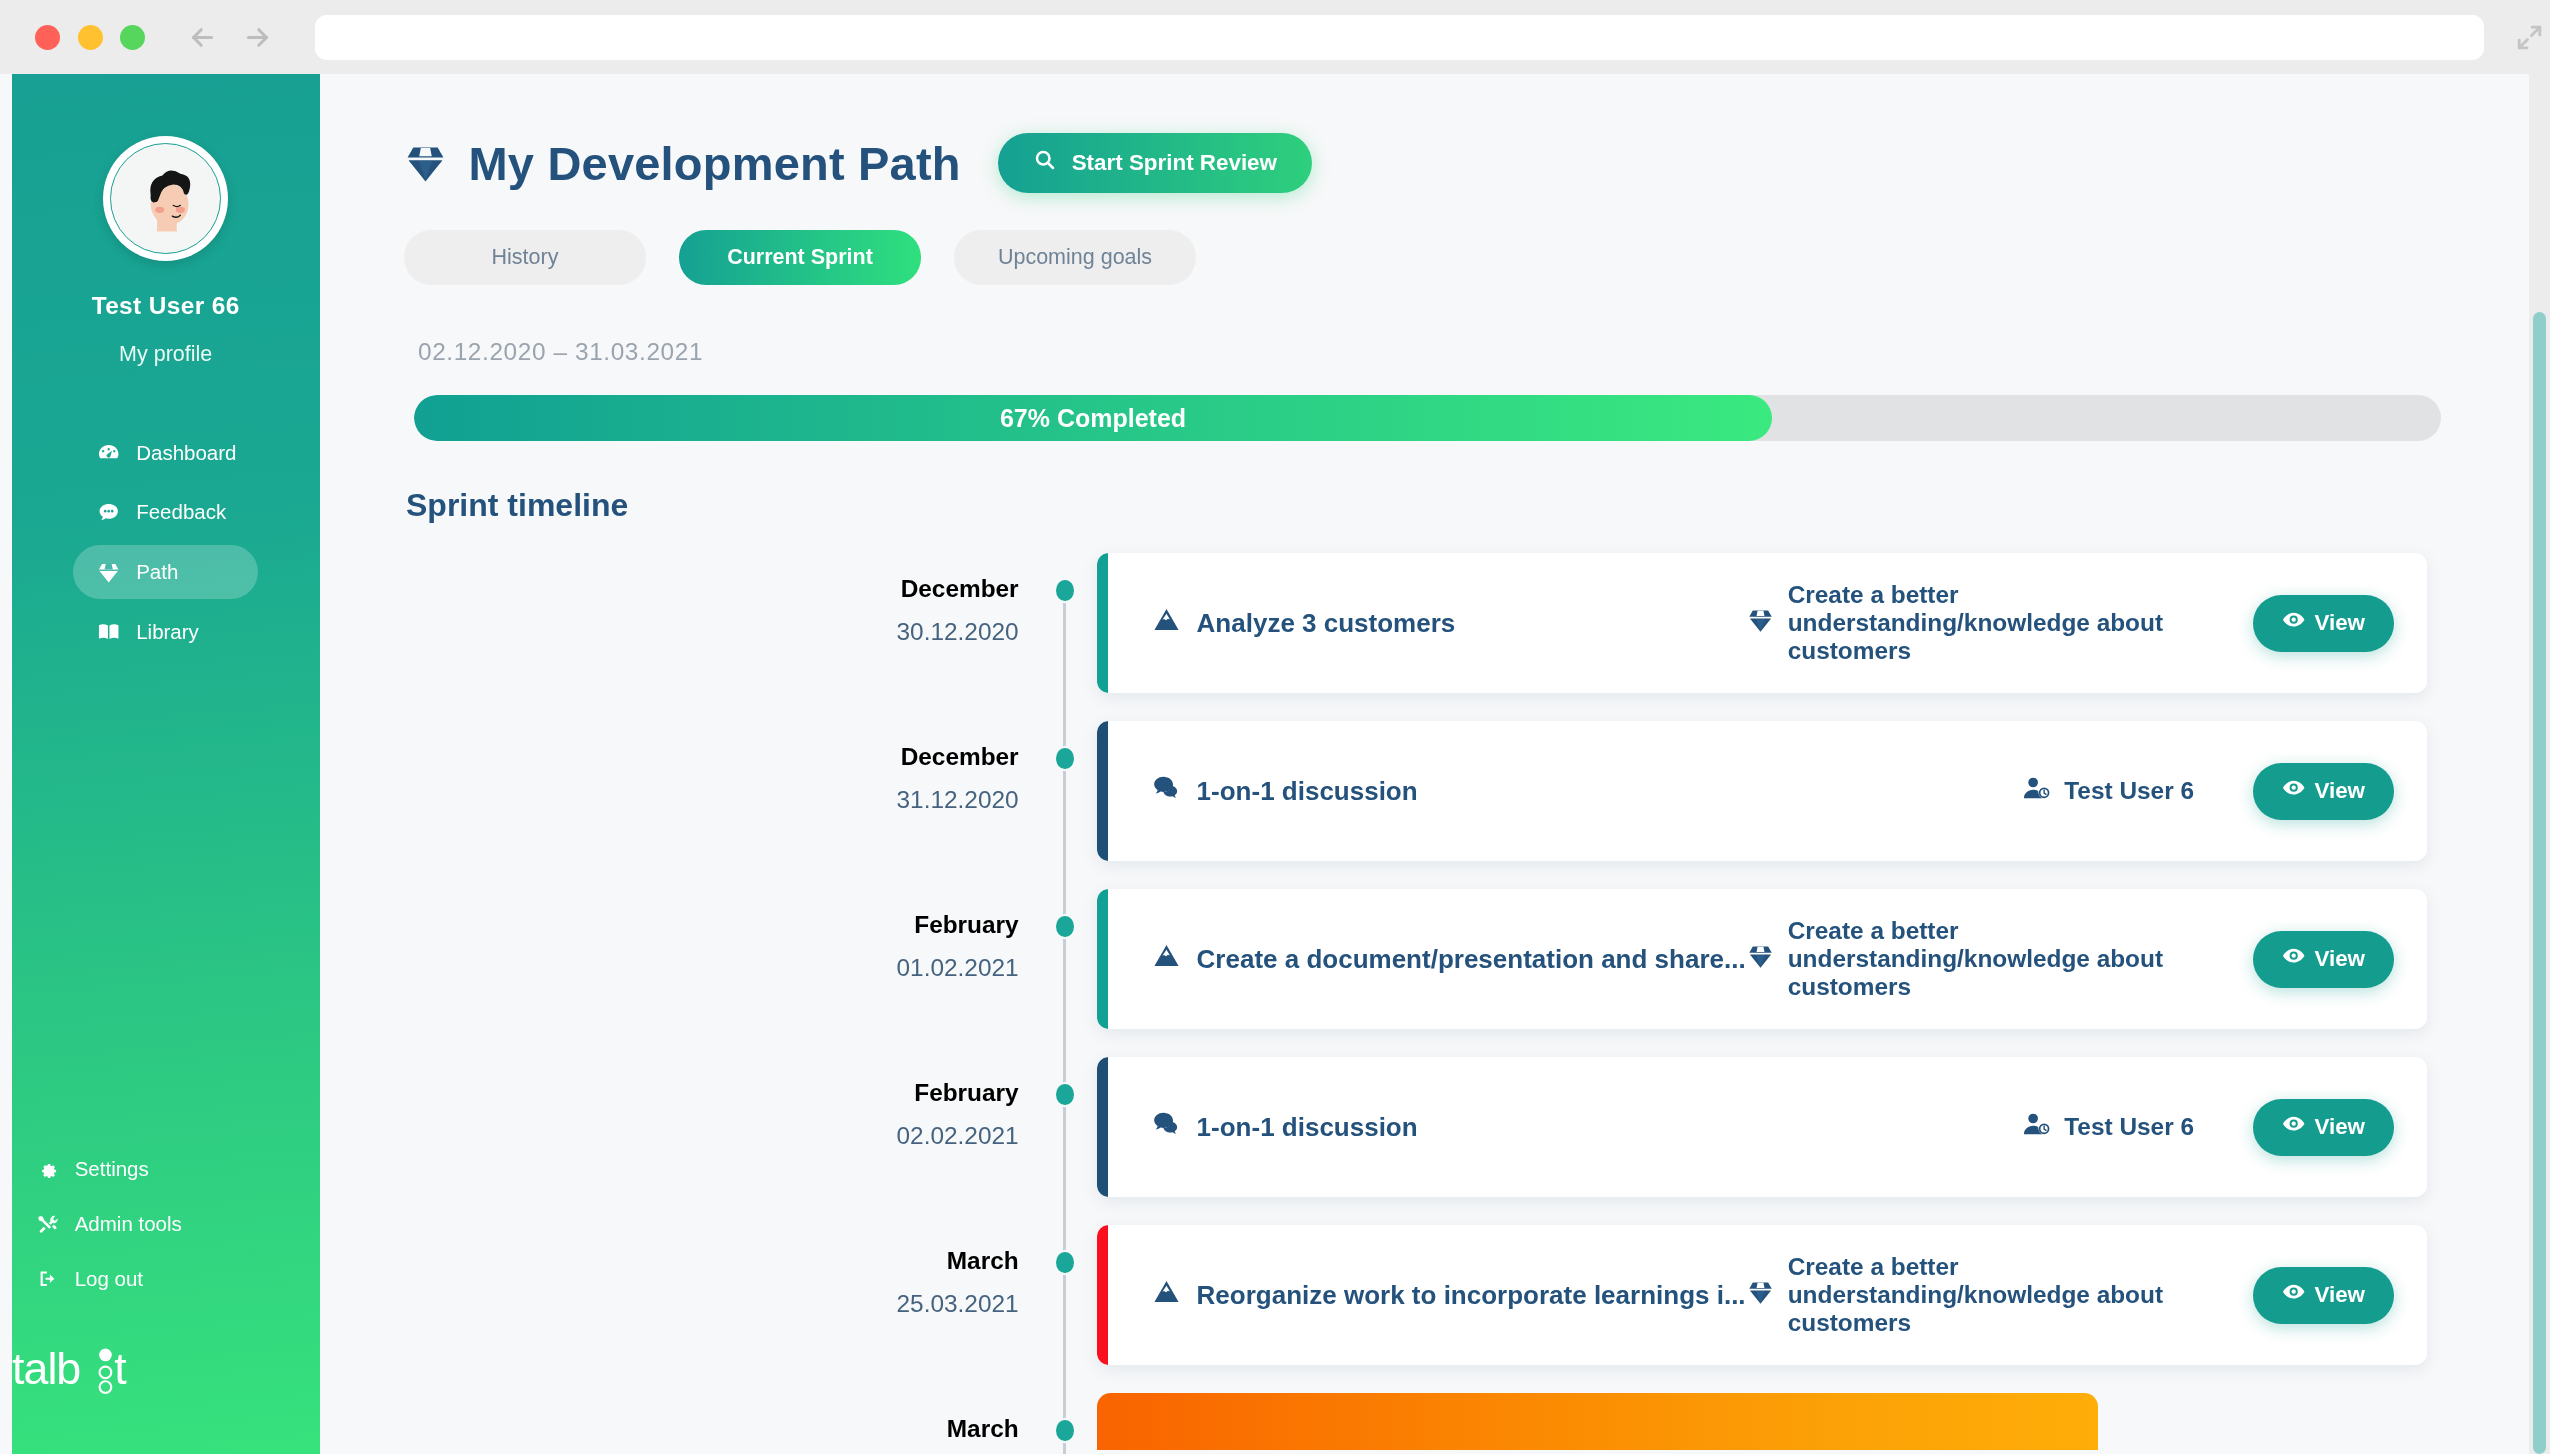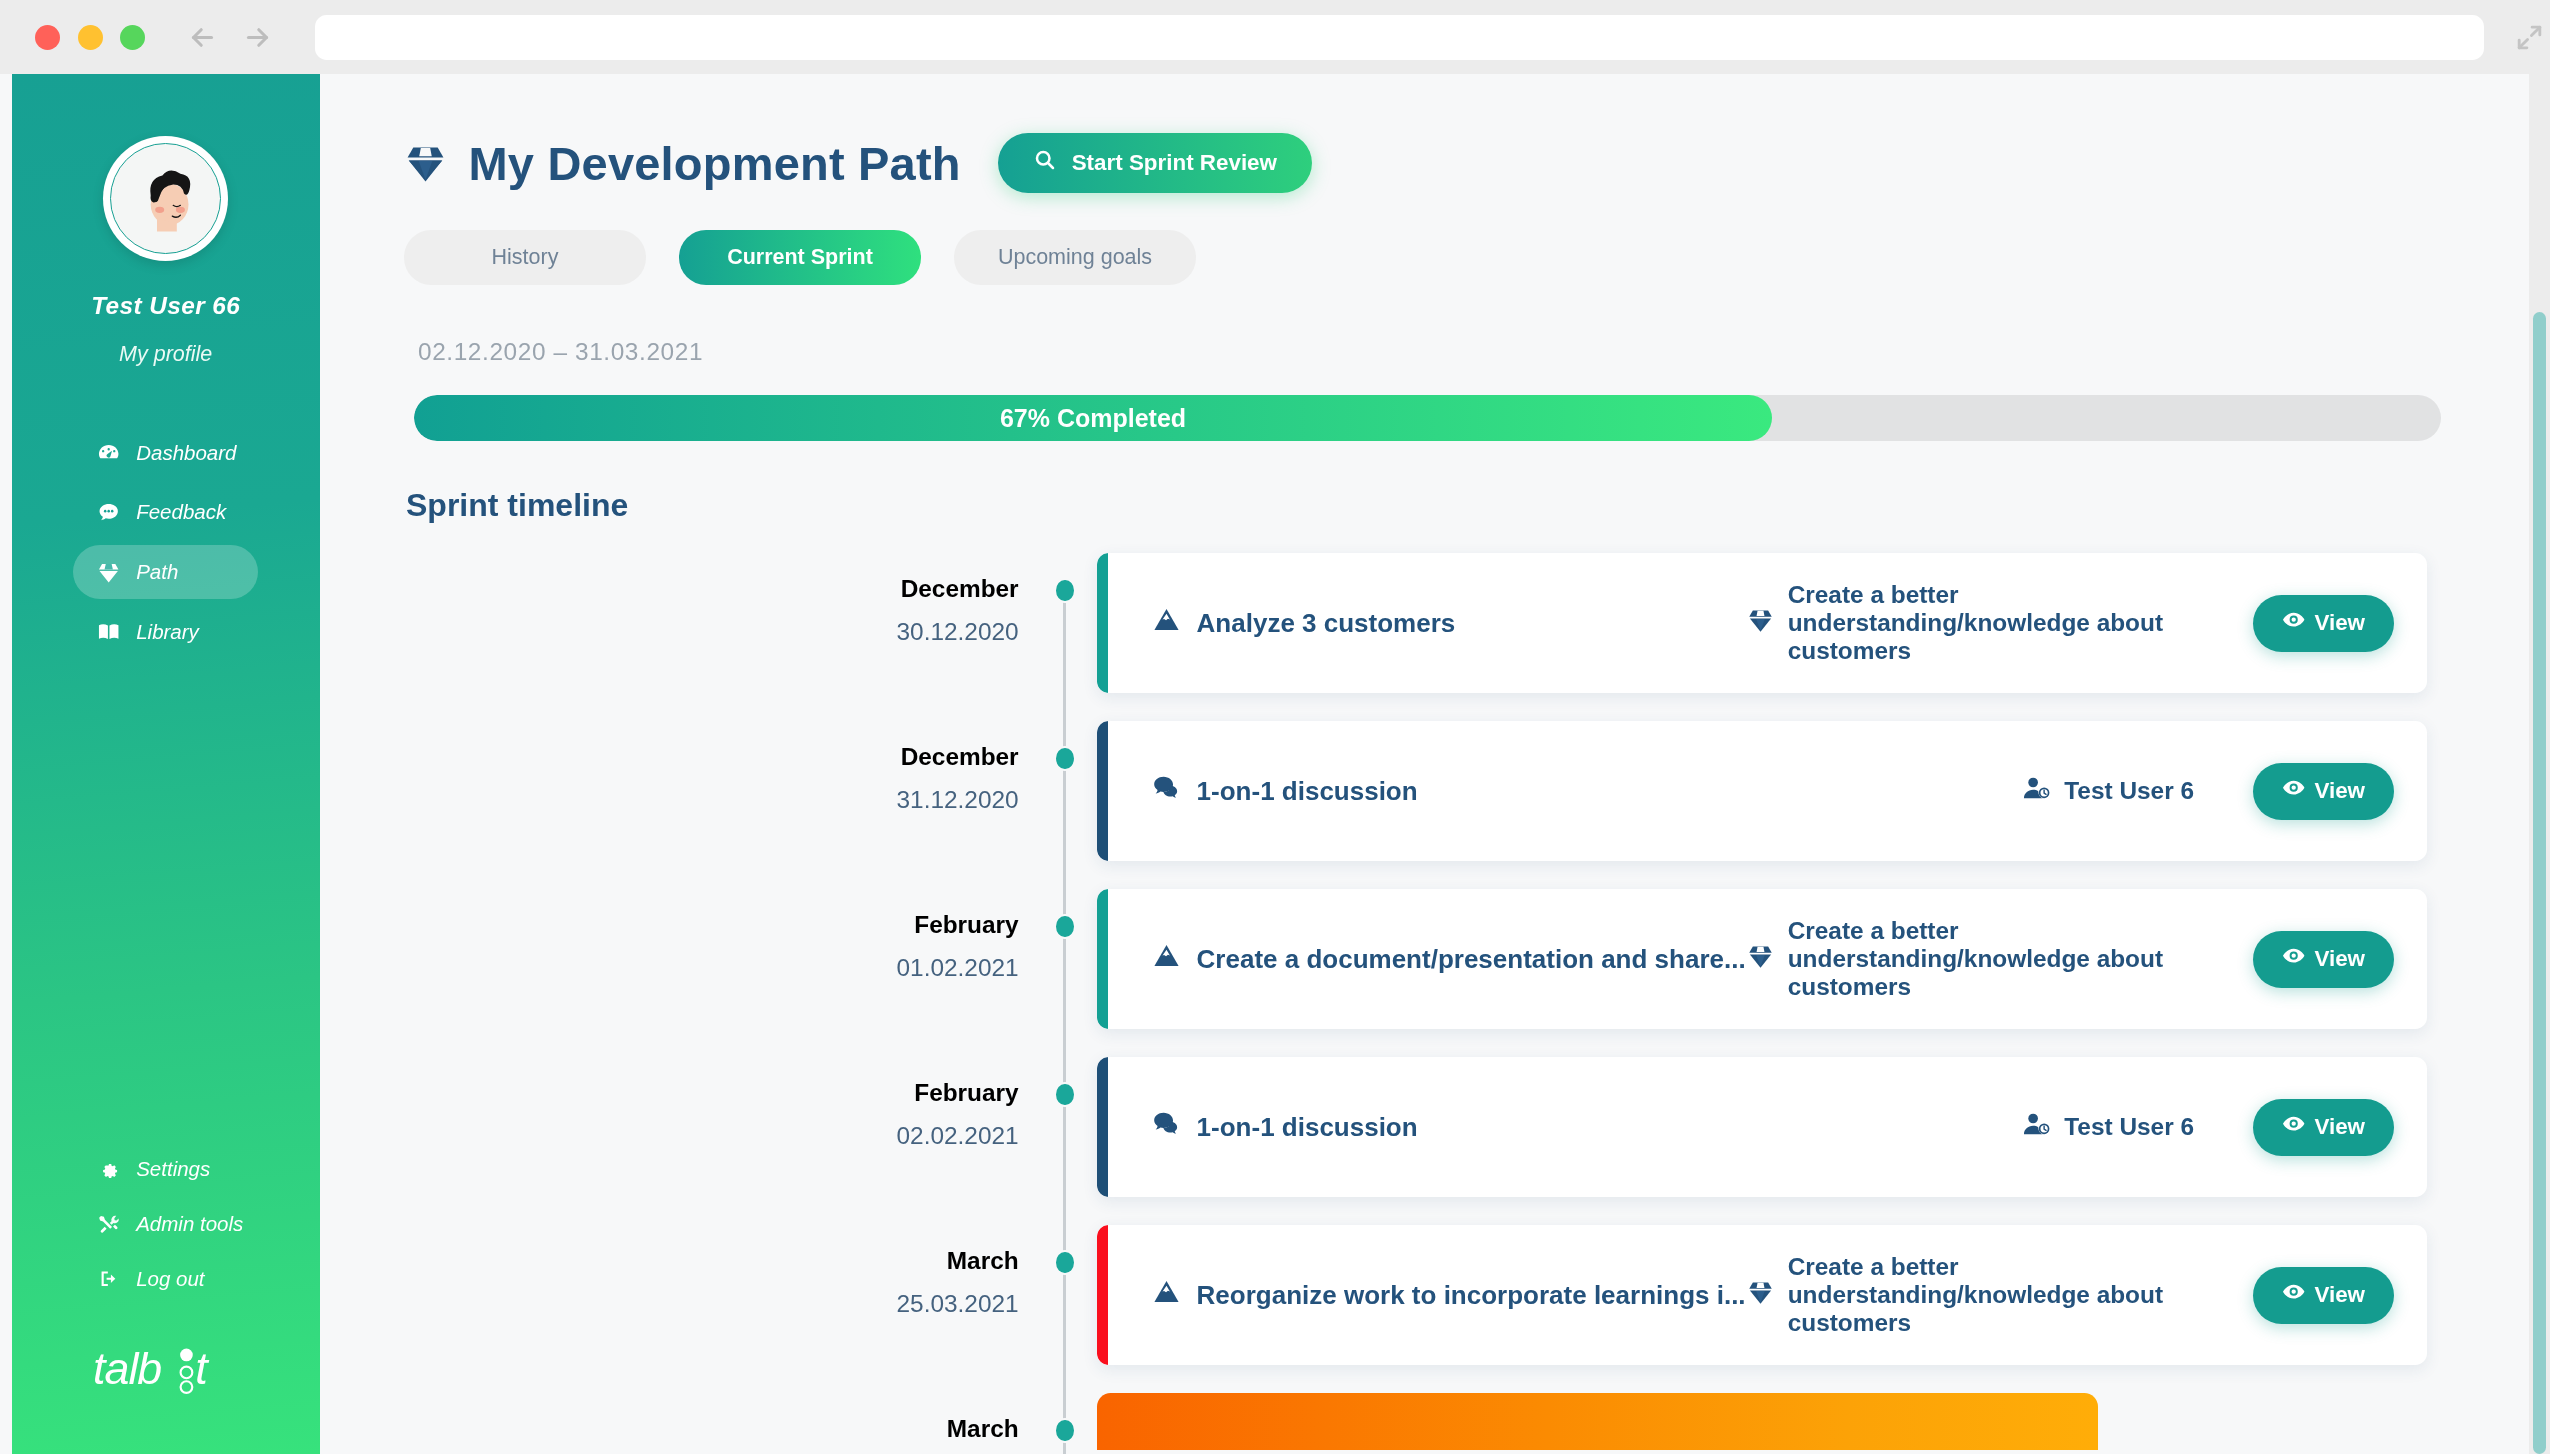--- a/index.html
+++ b/index.html
@@ -43,21 +43,21 @@
     position: absolute; top: 74px; left: 0;
     width: 2550px; height: 1381px;
     background: #f7f8f9;
   }
 
   
   .sidebar {
     position: absolute; top: 0; left: 11.7px;
     width: 308px; height: 1381px;
     background: linear-gradient(175deg, #17a093 0%, #1aa892 32%, #2bc584 66%, #37e27c 100%);
-    display: flex; flex-direction: column; align-items: center; font-style: italic;
+    display: flex; flex-direction: column; align-items: center;
   }
   .avatar-wrap {
     margin-top: 62px;
     width: 125px; height: 125px;
     border-radius: 50%;
     background: #ffffff;
     box-shadow: 0 3.9px 11.7px rgba(0,0,0,.13);
     display: flex; align-items: center; justify-content: center;
   }
   .avatar-inner {
@@ -85,21 +85,21 @@
     padding-left: 23.4px;
     color: #ffffff;
     font-size: 20.5px;
     gap: 14.6px;
   }
   .nav-item.active { background: rgba(255,255,255,.22); }
   .nav-ico { width: 25px; display: flex; align-items: center; justify-content: center; }
 
   .nav-bottom {
     position: absolute; bottom: 0; left: 0; width: 100%;
-    display: flex; flex-direction: column; align-items: center;
+    display: flex; flex-direction: column; align-items: flex-start;
   }
   .nav-bottom .nav-item { height: 55px; }
   .logo {
     margin: 37px 0 57px 0;
     display: flex; align-items: center; justify-content: center;
   }
 
   
   .main {
     position: absolute; top: 0; left: 320px;

